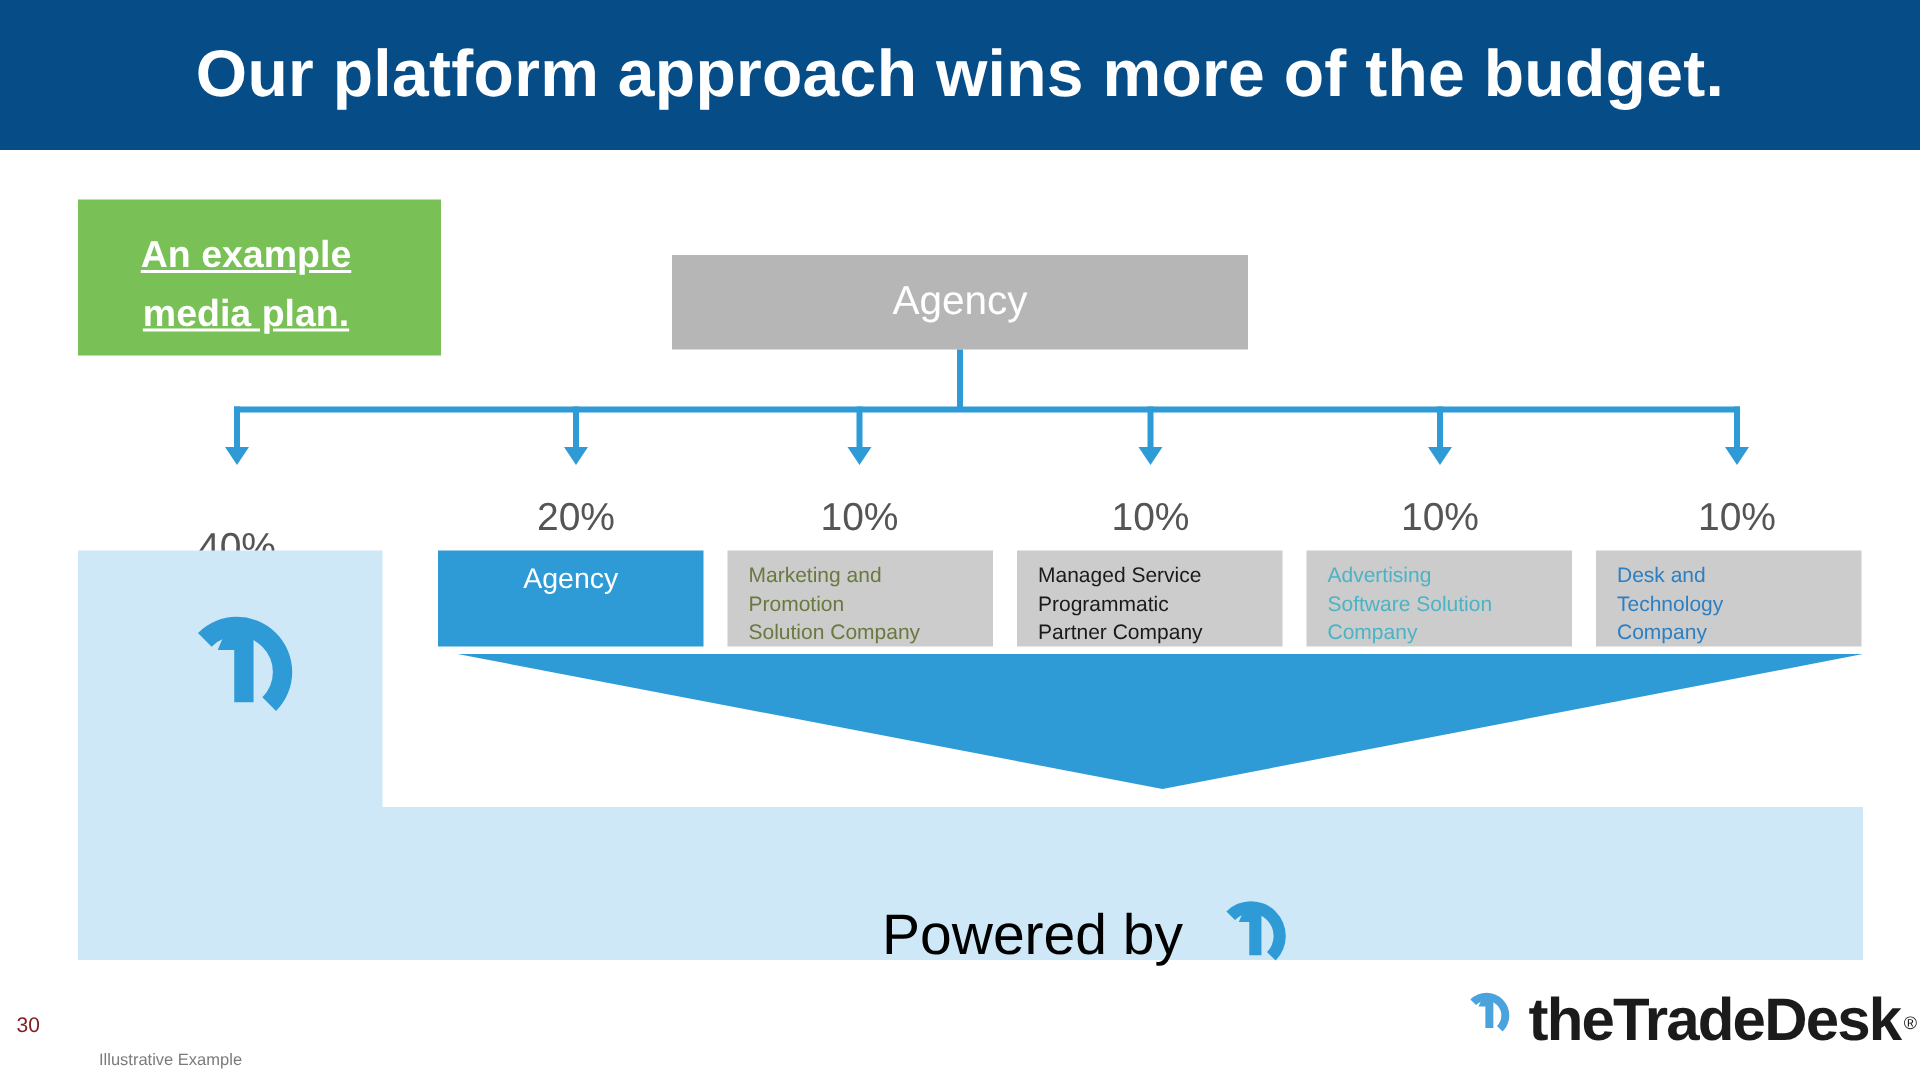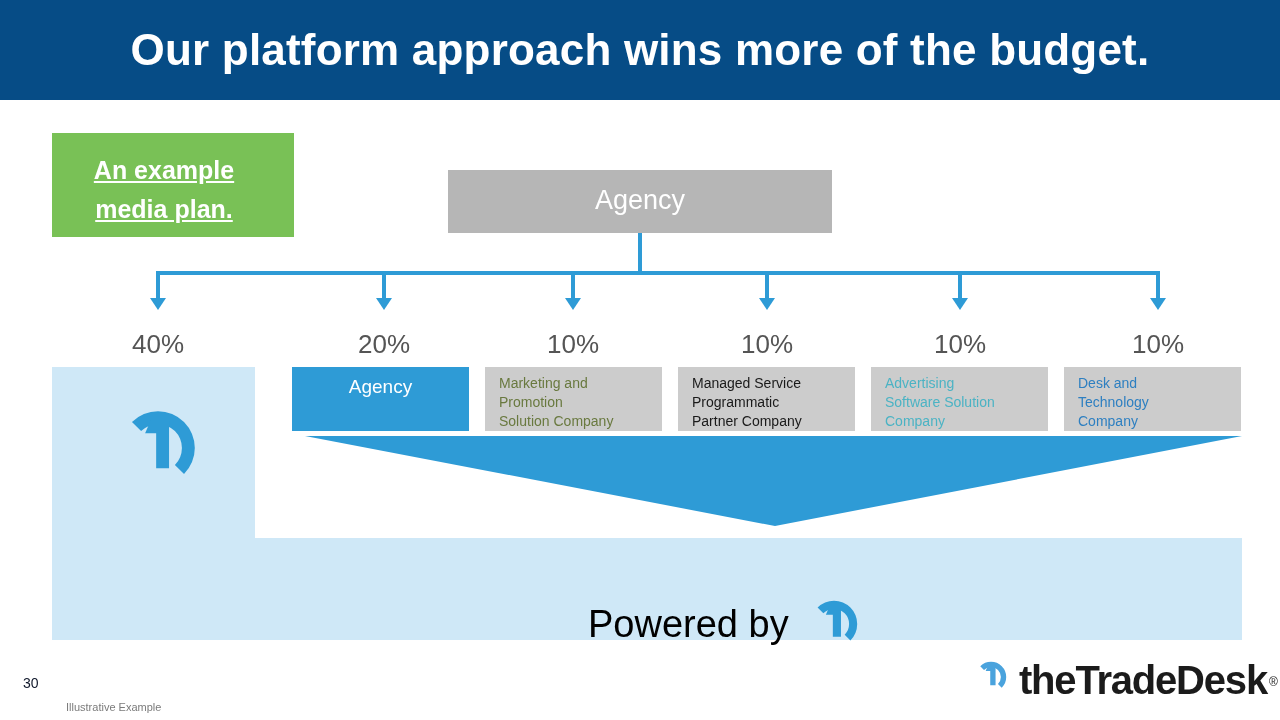--- a/index.html
+++ b/index.html
@@ -188,22 +188,22 @@
     position: absolute;
     right: -11px; top: 2px;
     font-size: 12px;
     font-weight: normal;
     letter-spacing: 0;
   }
 
   
   #page-number {
     position: absolute;
-    left: 23px; top: 675px;
-    color: #0f172a;
+    left: 11px; top: 675px;
+    color: #7f1d1d;
     font-size: 14px;
   }
   #footnote {
     position: absolute;
     left: 66px; top: 701px;
     color: #7b7b7b;
     font-size: 11px;
   }
 </style>
 </head>
@@ -240,21 +240,21 @@
 
   <div class="conn-drop" style="left:765px; top:271px; height:29px;"></div>
   <div class="conn-arrow" style="left:759px; top:298px;"></div>
 
   <div class="conn-drop" style="left:958px; top:271px; height:29px;"></div>
   <div class="conn-arrow" style="left:952px; top:298px;"></div>
 
   <div class="conn-drop" style="left:1156px; top:271px; height:29px;"></div>
   <div class="conn-arrow" style="left:1150px; top:298px;"></div>
 
-  <div class="pct-label" style="left:98px;">40%</div>
+  <div class="pct-label" style="left:98px;margin-top:20px;">40%</div>
   <div class="pct-label" style="left:324px;">20%</div>
   <div class="pct-label" style="left:513px;">10%</div>
   <div class="pct-label" style="left:707px;">10%</div>
   <div class="pct-label" style="left:900px;">10%</div>
   <div class="pct-label" style="left:1098px;">10%</div>
 
   <div id="panel-left"></div>
   <div id="panel-bottom"></div>
 
   <div style="position:absolute; left:112px; top:402px; width:92px; height:92px;">

